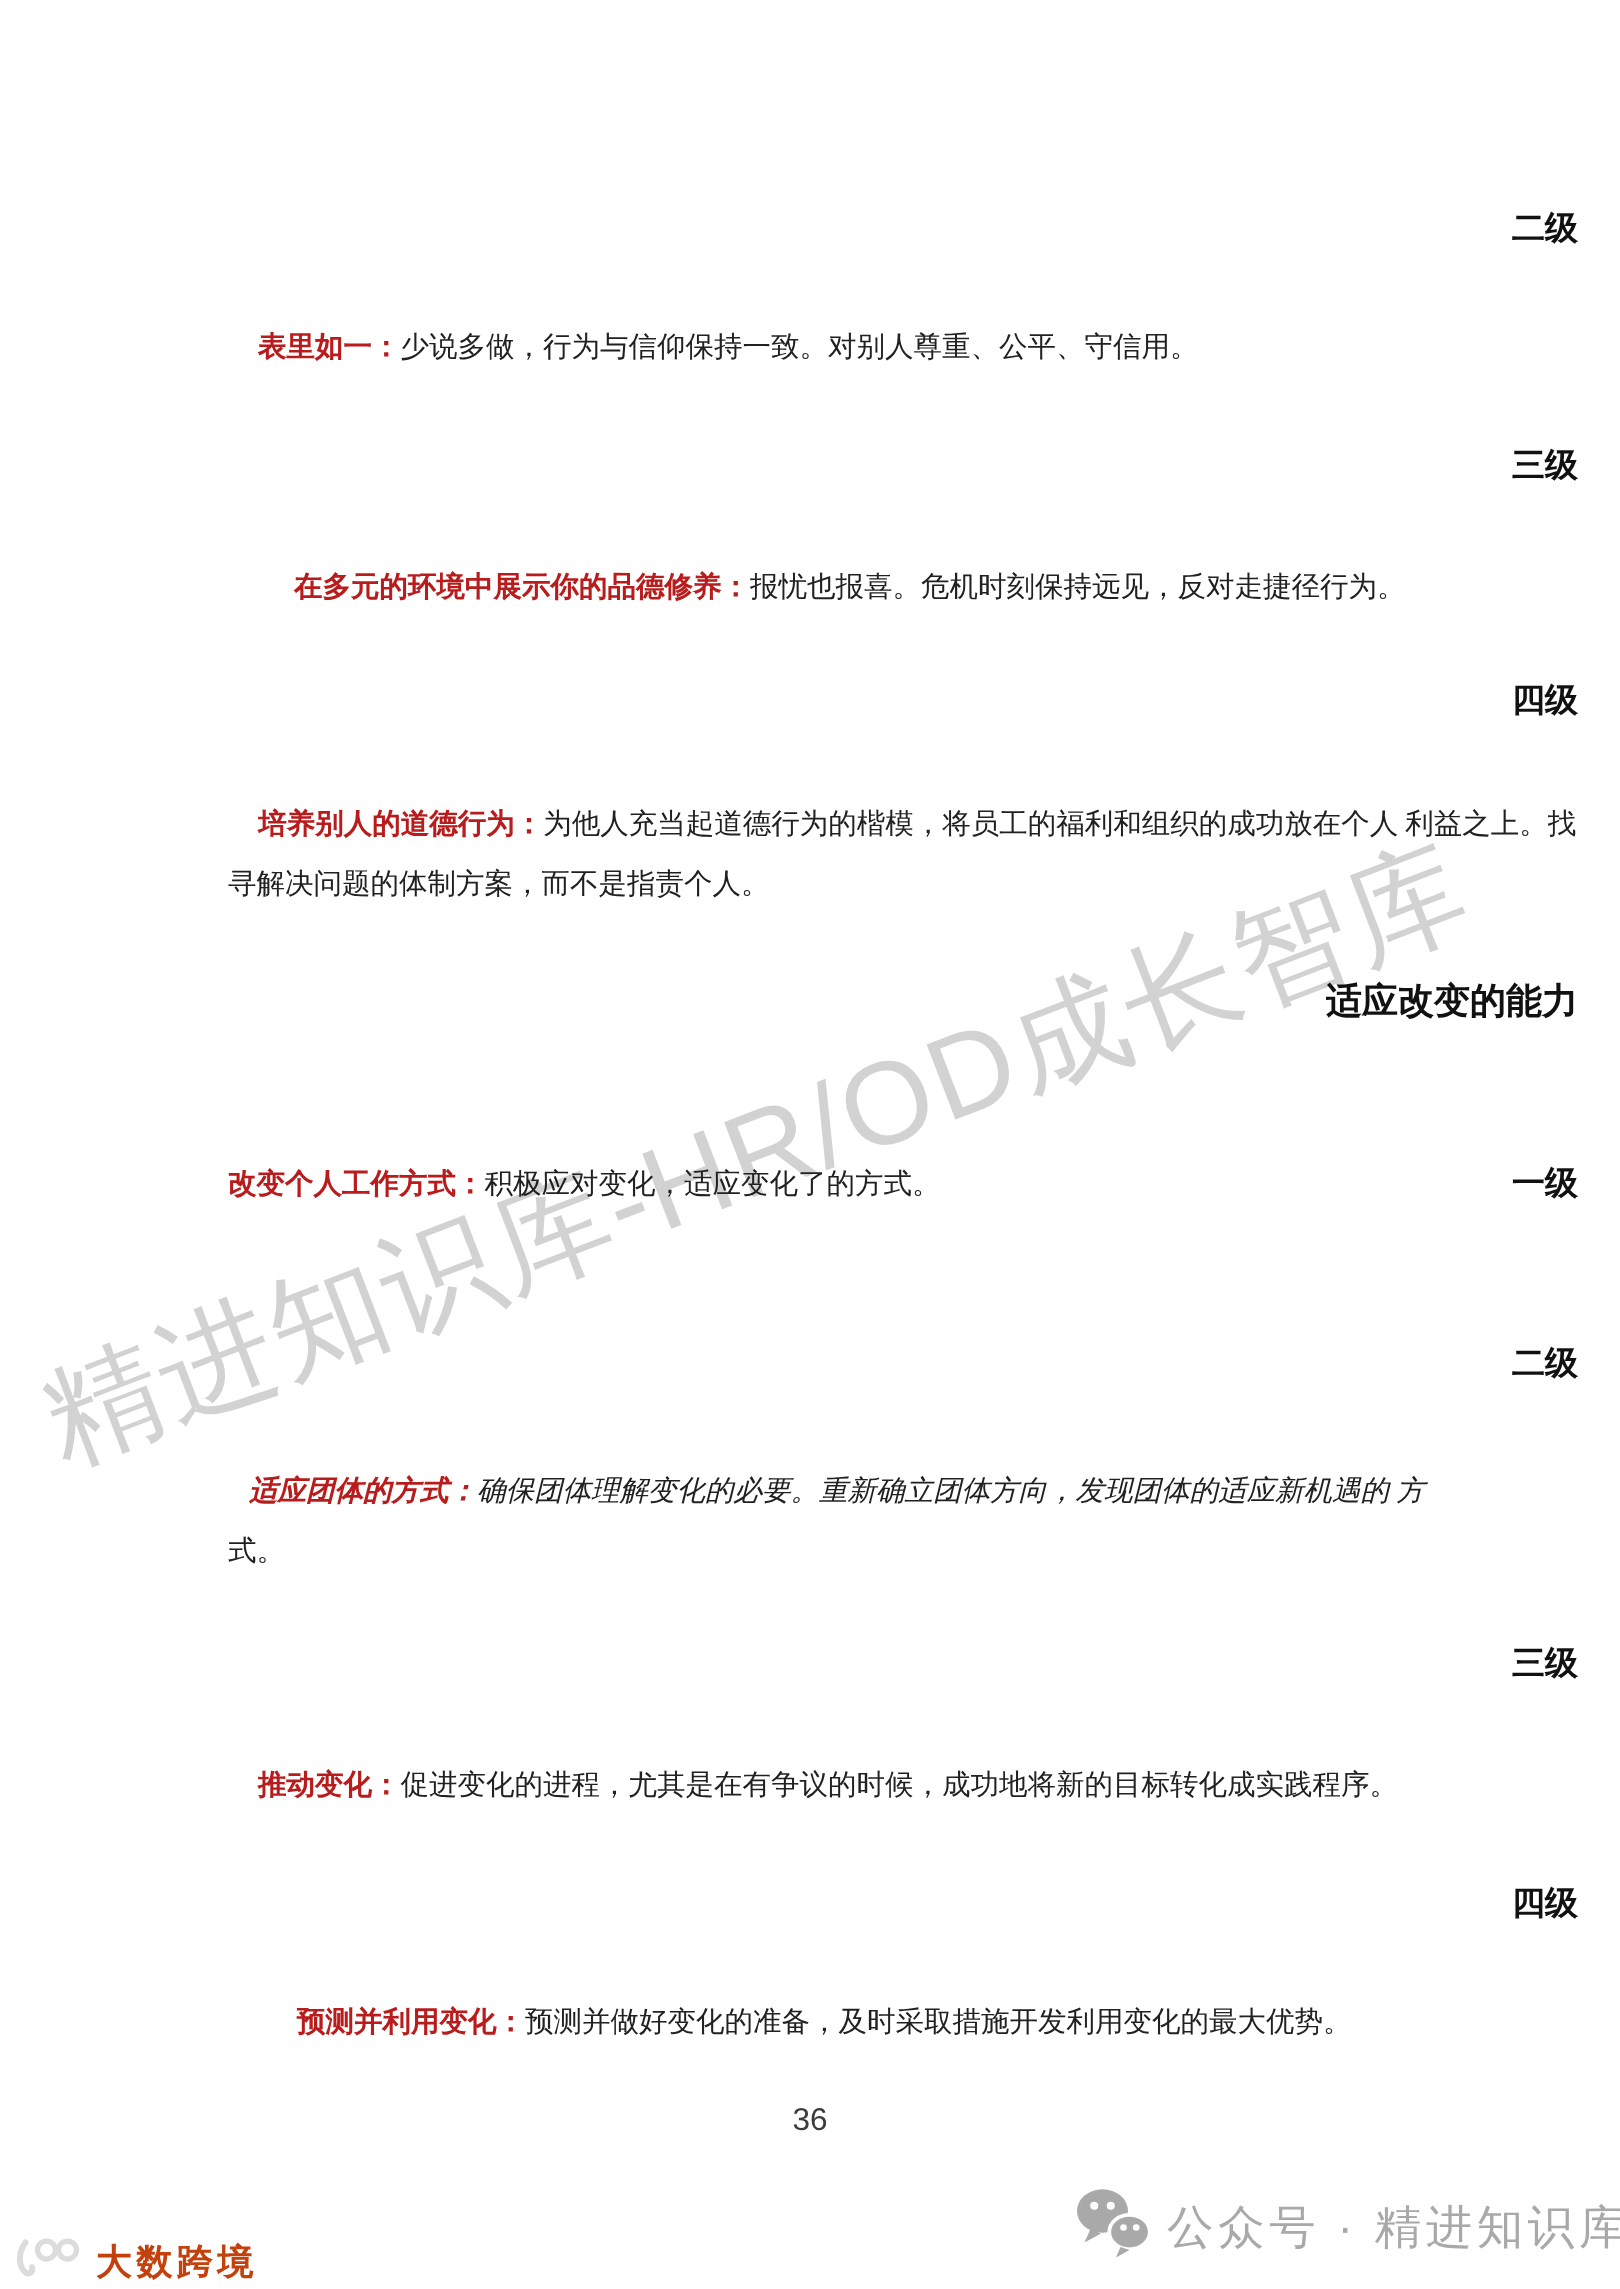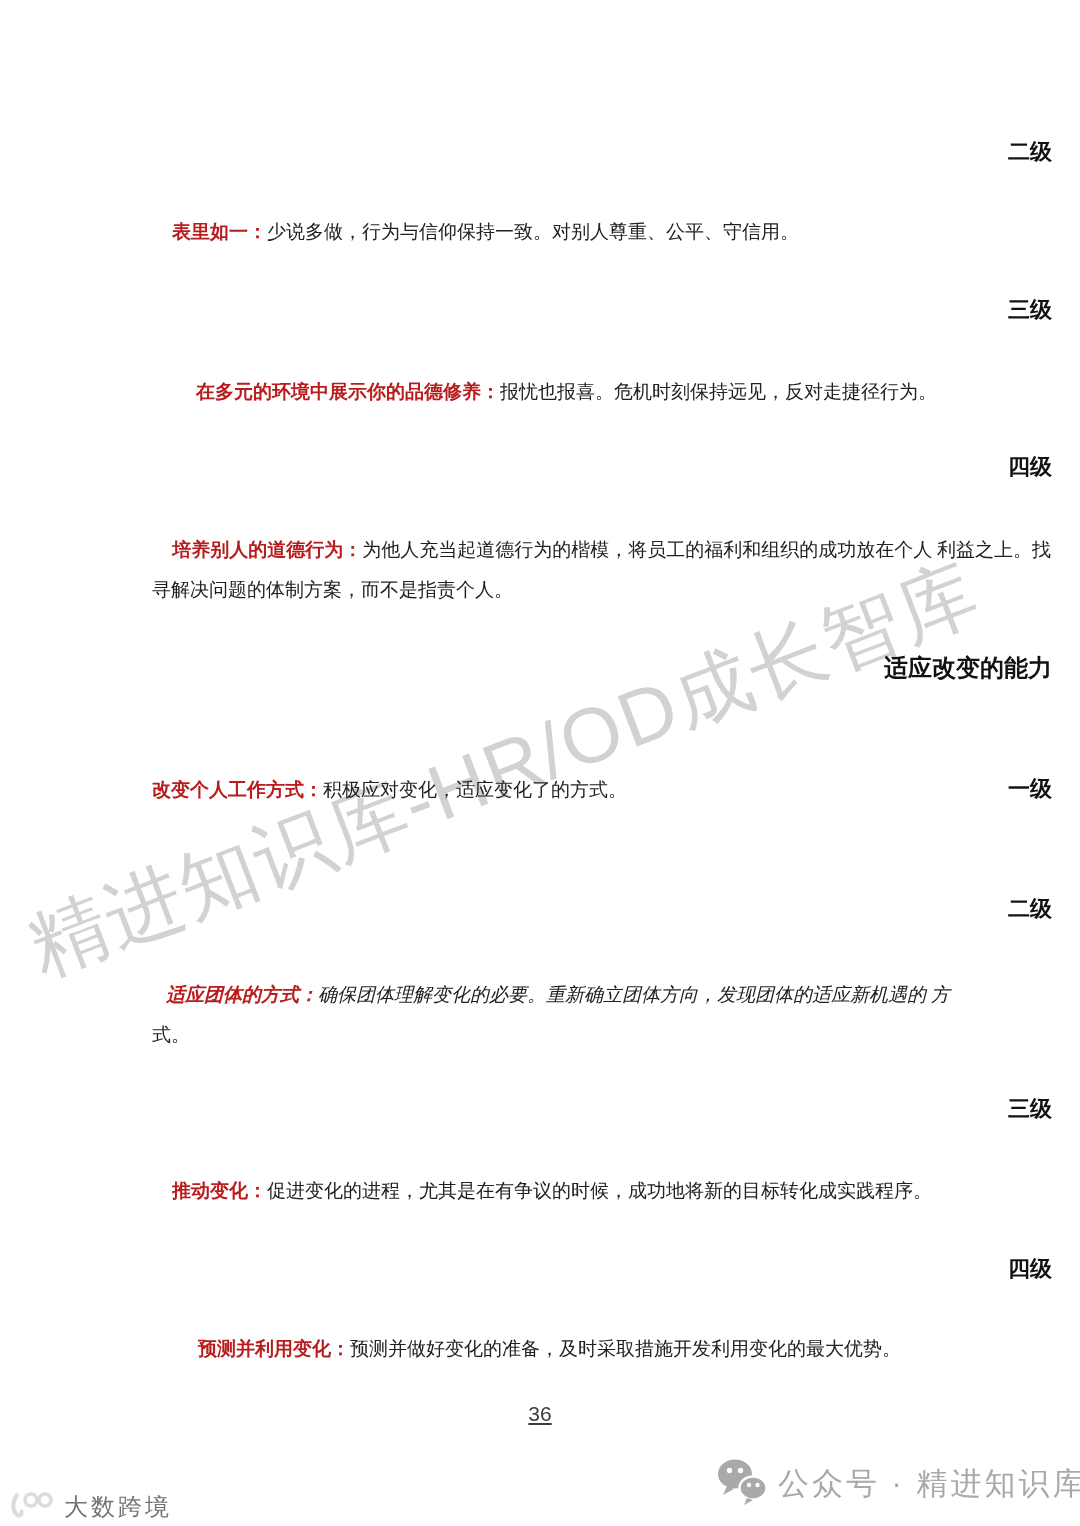--- a/index.html
+++ b/index.html
@@ -71,21 +71,20 @@
   .page-number{
     position:absolute;
     left:0;
     top:1402px;
     width:1080px;
     text-align:center;
     font-family:"Liberation Sans", sans-serif;
     font-size:21px;
     color:#3c3c3c;
     z-index:1;
-    text-decoration:underline;
   }
   .wechat-row{
     position:absolute;
     left:716px;
     top:1458px;
     display:flex;
     align-items:center;
     gap:10px;
     z-index:1;
   }
@@ -100,23 +99,23 @@
     position:absolute;
     left:8px;
     top:1488px;
     display:flex;
     align-items:center;
     gap:8px;
     z-index:1;
   }
   .brand-label{
     font-family:"Liberation Sans", sans-serif;
-    font-weight:normal;
+    font-weight:bold;
     font-size:24px;
-    color:#737373;
+    color:#c2410c;
     letter-spacing:3px;
     white-space:nowrap;
   }
 </style>
 </head>
 <body>
 
 <div class="page">
 
   <div class="watermark">精进知识库-HR/OD成长智库</div>

